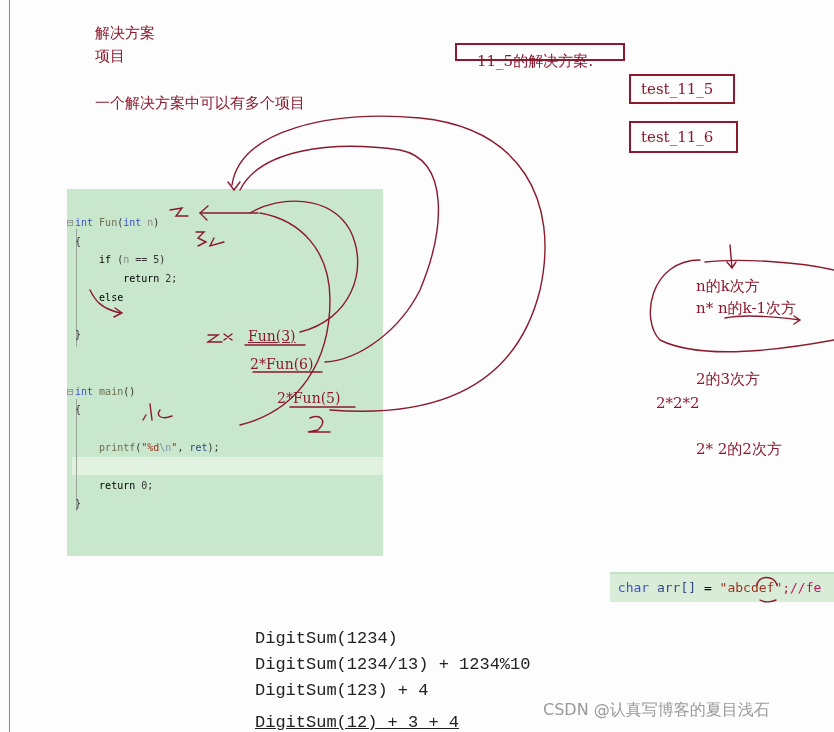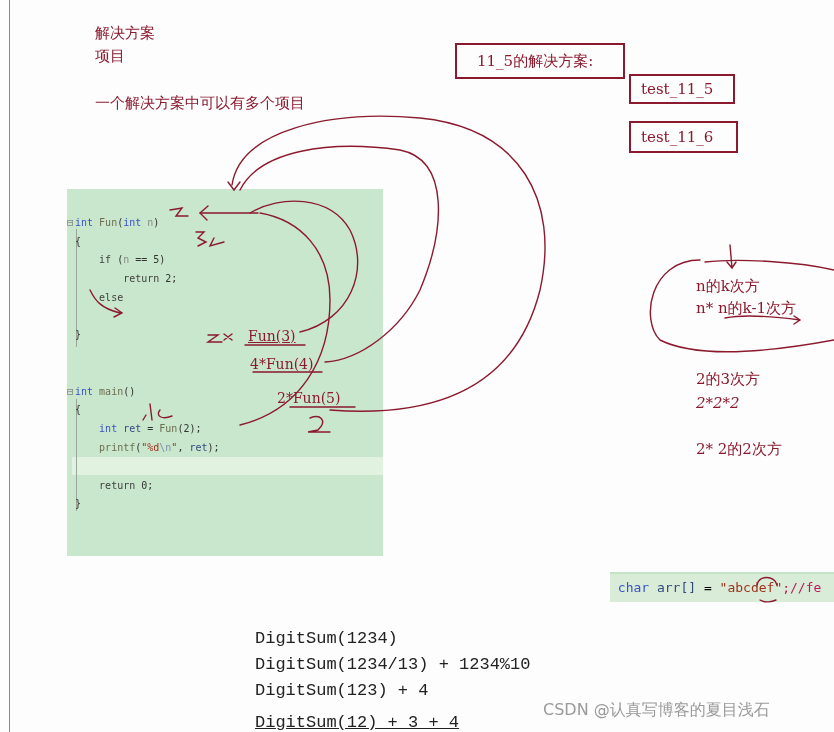--- a/index.html
+++ b/index.html
@@ -13,21 +13,21 @@
   .box { position: absolute; border: 2px solid #8b1a2e; color: #8b1a2e; font-family: "DejaVu Serif", serif; white-space: nowrap; box-sizing: border-box; }
   .code-panel {
     position: absolute; left: 67px; top: 189px; width: 316px; height: 367px;
     background: #c9e7cc;
   }
   .code-line {
     position: absolute; left: 8px; font-family: "DejaVu Sans Mono", monospace; font-size: 10px;
     white-space: pre; line-height: 18px; color: #333;
   }
   .kw { color: #3b52c4; }
-  .kw2 { color: #404040; }
+  .kw2 { color: #000000; }
   .fn { color: #6d6d50; }
   .param { color: #8b8b8b; }
   .str { color: #a0321f; }
   .esc { color: #7f8fb0; }
   .var { color: #334a80; }
   .current-line { position: absolute; left: 5px; top: 268px; width: 311px; height: 18px; background: #e1f2e1; }
   .guide { position: absolute; left: 9px; width: 1px; background: #9aa59a; }
   .fold { position: absolute; left: 0px; font-family: "DejaVu Sans Mono", monospace; font-size: 11px; color: #888; }
   .char-strip {
     position: absolute; left: 610px; top: 572px; width: 224px; height: 28px;
@@ -41,21 +41,21 @@
 </style>
 </head>
 <body>
 
 <div class="margin-line"></div>
 
 <div class="note" style="left:95px; top:23px;">解决方案</div>
 <div class="note" style="left:95px; top:46px;">项目</div>
 <div class="note" style="left:95px; top:93px;">一个解决方案中可以有多个项目</div>
 
-<div class="box" style="left:455px; top:43px; width:170px; height:36px; font-size:15px; line-height:32px; padding-left:20px;">
+<div class="box" style="left:455px; top:43px; width:170px; height:18px; font-size:15px; line-height:32px; padding-left:20px;">
   <span>11_5的解决方案:</span>
 </div>
 <div class="box" style="left:629px; top:74px; width:106px; height:30px; font-size:15px; line-height:26px; padding-left:10px;">
   <span>test_11_5</span>
 </div>
 <div class="box" style="left:629px; top:121px; width:109px; height:32px; font-size:15px; line-height:28px; padding-left:10px;">
   <span>test_11_6</span>
 </div>
 
 <div class="code-panel">
@@ -67,34 +67,33 @@
 
   <div class="code-line" style="top:25px;"><span class="kw">int</span> <span class="fn">Fun</span>(<span class="kw">int</span> <span class="param">n</span>)</div>
   <div class="code-line" style="top:44px;">{</div>
   <div class="code-line" style="top:62px;">    <span class="kw2">if</span> (<span class="param">n</span> == 5)</div>
   <div class="code-line" style="top:81px;">        <span class="kw2">return</span> 2;</div>
   <div class="code-line" style="top:100px;">    <span class="kw2">else</span></div>
   <div class="code-line" style="top:137px;">}</div>
 
   <div class="code-line" style="top:194px;"><span class="kw">int</span> <span class="fn">main</span>()</div>
   <div class="code-line" style="top:212px;">{</div>
-  <div class="code-line" style="top:231px;">    <span class="kw">int</span> <span class="var">ret</span> = <span class="fn">Fun</span>(2);</div>
   <div class="code-line" style="top:250px;">    <span class="fn">printf</span>(<span class="str">"%d</span><span class="esc">\n</span><span class="str">"</span>, <span class="var">ret</span>);</div>
   <div class="code-line" style="top:288px;text-align:right;">    <span class="kw2">return</span> 0;</div>
   <div class="code-line" style="top:306px;">}</div>
 </div>
 
 <div class="hw" style="left:248px; top:328px; text-decoration:underline;">Fun(3)</div>
-<div class="hw" style="left:250px; top:356px;">4*Fun(4)</div>
+<div class="hw" style="left:250px; top:356px;">2*Fun(6)</div>
 <div class="hw" style="left:277px; top:390px;">2*Fun(5)</div>
 
 <div class="note" style="left:696px; top:276px;">n的k次方</div>
 <div class="note" style="left:696px; top:298px;">n*  n的k-1次方</div>
 <div class="note" style="left:696px; top:369px;">2的3次方</div>
-<div class="note" style="left:696px; top:393px;font-style:italic;">2*2*2</div>
+<div class="note" style="left:656px; top:393px;">2*2*2</div>
 <div class="note" style="left:696px; top:439px;">2*  2的2次方</div>
 
 <div class="char-strip"> <span class="kw">char</span> <span class="var">arr[]</span> <span>=</span> <span class="str">"abcdef"</span><span style="color:#be185d;">;//fe</span></div>
 
 <div class="digitsum" style="top:628px;">DigitSum(1234)</div>
 <div class="digitsum" style="top:654px;">DigitSum(1234/13) + 1234%10</div>
 <div class="digitsum" style="top:680px;">DigitSum(123) + 4</div>
 <div class="digitsum" style="top:712px;text-decoration:underline;">DigitSum(12) + 3 + 4</div>
 
 <div class="watermark">CSDN @认真写博客的夏目浅石</div>

